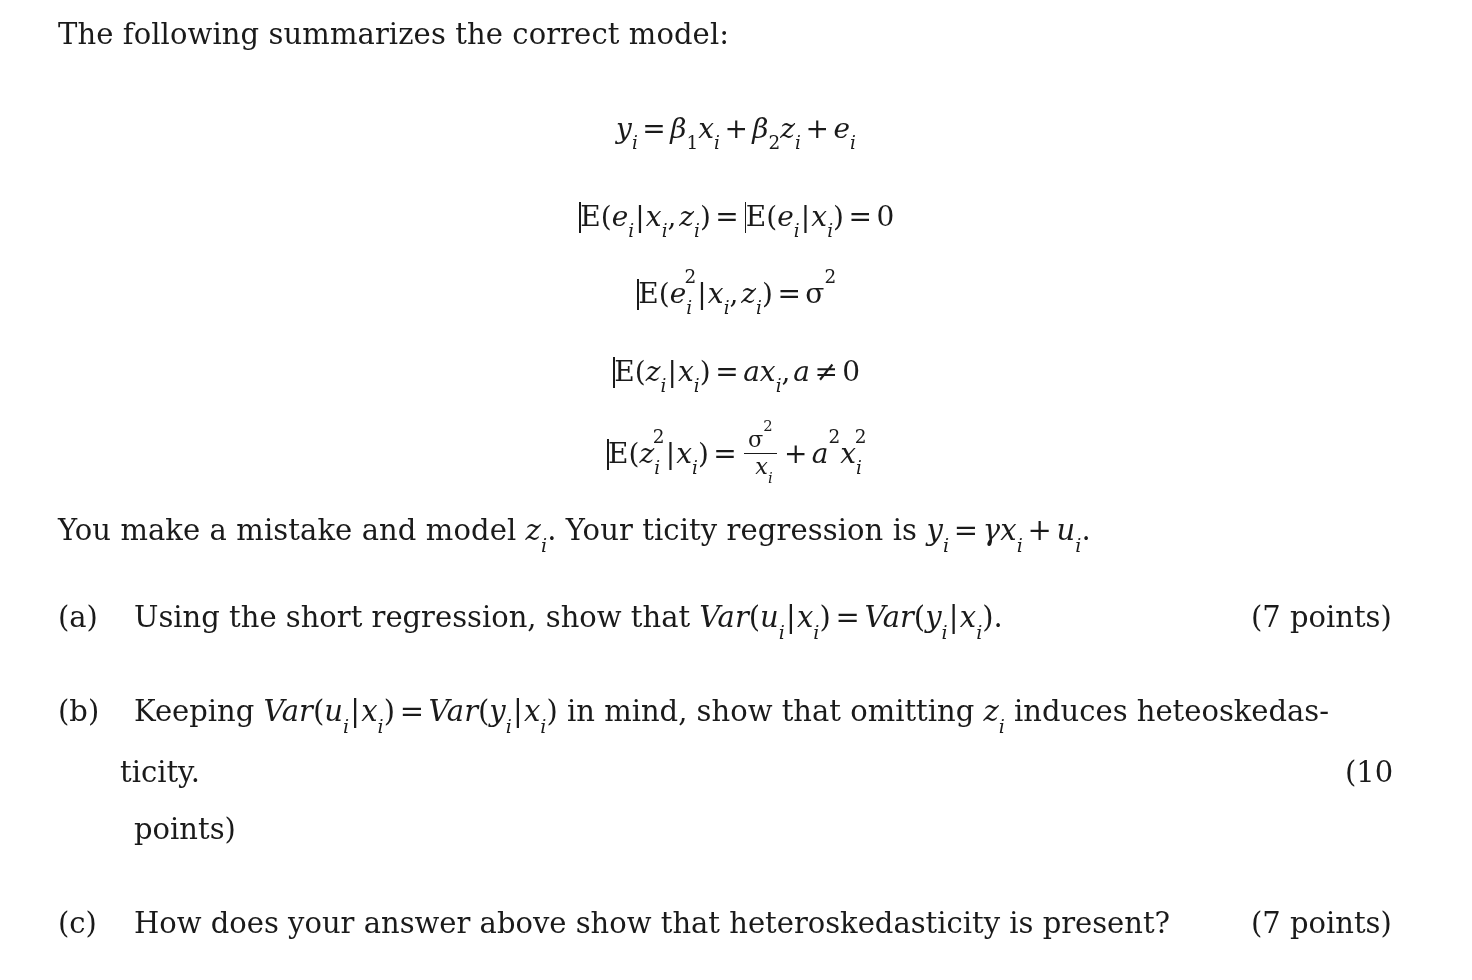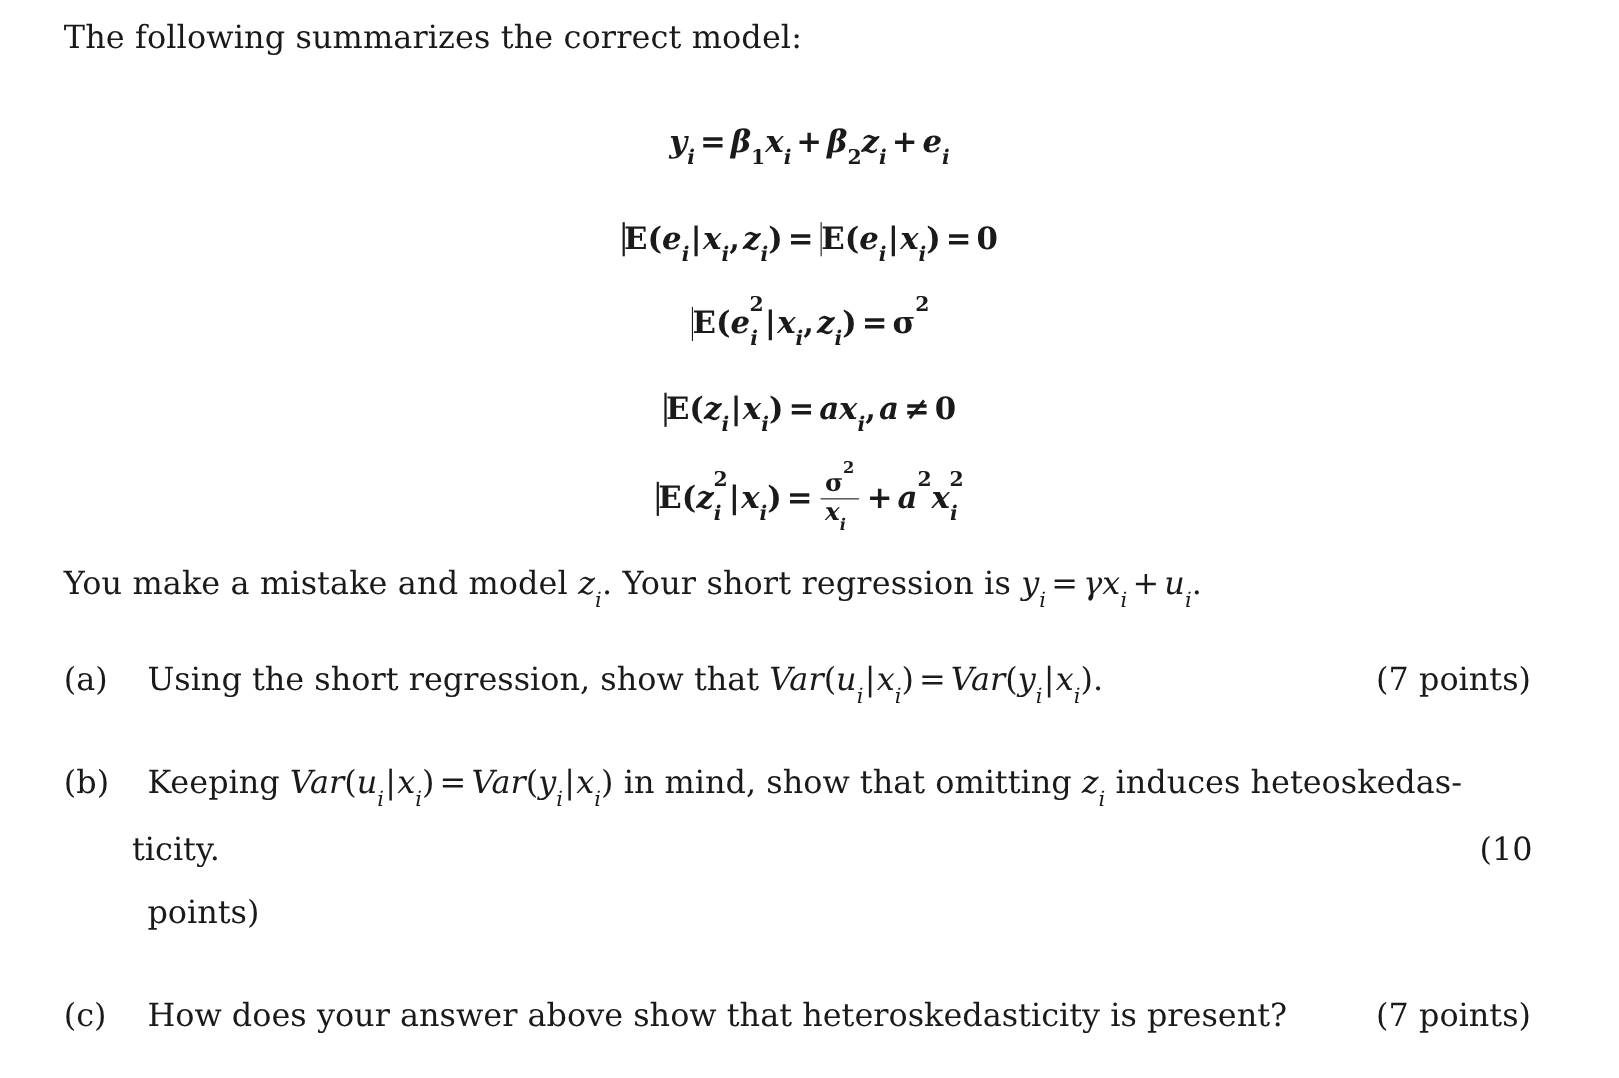--- a/index.html
+++ b/index.html
@@ -31,21 +31,20 @@
     white-space: nowrap;
   }
 
   .eq {
     position: absolute;
     width: 1472px;
     left: 0;
     text-align: center;
     font-size: 28px;
     white-space: nowrap;
-    font-weight: bold;
   }
 
   
   .math {
     font-family: "DejaVu Serif", "Liberation Serif", serif;
     font-style: italic;
   }
   .mathup { font-style: normal; }
   .op {
     font-style: normal;
@@ -80,21 +79,21 @@
   .paren { font-style: normal; }
   .bar {
     font-style: normal;
     padding: 0 0.04em;
   }
 
   
   .frac {
     display: inline-block;
     vertical-align: -0.48em;
-    text-align: left;
+    text-align: right;
     font-size: 0.80em;
     line-height: 1.05;
     margin: 0 0.12em;
   }
   .frac .num {
     display: block;
     padding: 0 0.18em 1px 0.18em;
     border-bottom: 1.4px solid currentColor;
   }
   .frac .den {
@@ -140,21 +139,21 @@
 
   <div class="eq" style="top:355px;">
     <span><span class="bb">E</span><span class="paren">(</span><span class="math">z</span><sub class="math">i</sub><span class="bar">|</span><span class="math">x</span><sub class="math">i</sub><span class="paren">)</span><span class="op">=</span><span class="math">a</span><span class="math">x</span><sub class="math">i</sub><span class="comma">,</span> <span class="math">a</span><span class="op">≠</span><span class="mathup">0</span></span>
   </div>
 
   <div class="eq" style="top:428px;">
     <span><span class="bb">E</span><span class="paren">(</span><span class="math">z</span><sub class="math">i</sub><sup class="mathup" style="margin-left:-0.40em;">2</sup><span class="bar">|</span><span class="math">x</span><sub class="math">i</sub><span class="paren">)</span><span class="op">=</span><span class="frac"><span class="num"><span style="font-style:normal;">σ</span><sup class="mathup">2</sup></span><span class="den"><span class="math">x</span><sub class="math">i</sub></span></span><span class="op">+</span><span class="math">a</span><sup class="mathup">2</sup><span class="math">x</span><sub class="math">i</sub><sup class="mathup" style="margin-left:-0.40em;">2</sup></span>
   </div>
 
   <div class="para" style="left:58px; top:516px;">
-    <span>You make a mistake and model </span><span class="math">z</span><sub class="math">i</sub><span>. Your short regression is </span><span><span class="math">y</span><sub class="math">i</sub><span class="op">=</span><span class="math">γ</span><span class="math">x</span><sub class="math">i</sub><span class="op">+</span><span class="math">u</span><sub class="math">i</sub></span><span>.</span>
+    <span>You make a mistake and model </span><span class="math">z</span><sub class="math">i</sub><span>. Your ticity regression is </span><span><span class="math">y</span><sub class="math">i</sub><span class="op">=</span><span class="math">γ</span><span class="math">x</span><sub class="math">i</sub><span class="op">+</span><span class="math">u</span><sub class="math">i</sub></span><span>.</span>
   </div>
 
   <div class="item-label" style="left:58px; top:600px;">(a)</div>
   <div class="item-body" style="left:134px; top:600px;">
     <span>Using the short regression, show that </span><span><span class="math">V</span><span class="math">a</span><span class="math">r</span><span class="paren">(</span><span class="math">u</span><sub class="math">i</sub><span class="bar">|</span><span class="math">x</span><sub class="math">i</sub><span class="paren">)</span><span class="op">=</span><span class="math">V</span><span class="math">a</span><span class="math">r</span><span class="paren">(</span><span class="math">y</span><sub class="math">i</sub><span class="bar">|</span><span class="math">x</span><sub class="math">i</sub><span class="paren">)</span></span><span>.</span>
   </div>
   <div class="points" style="left:1251px; top:600px;">(7 points)</div>
 
   <div class="item-label" style="left:58px; top:694px;">(b)</div>
   <div class="item-body" style="left:134px; top:694px;">

